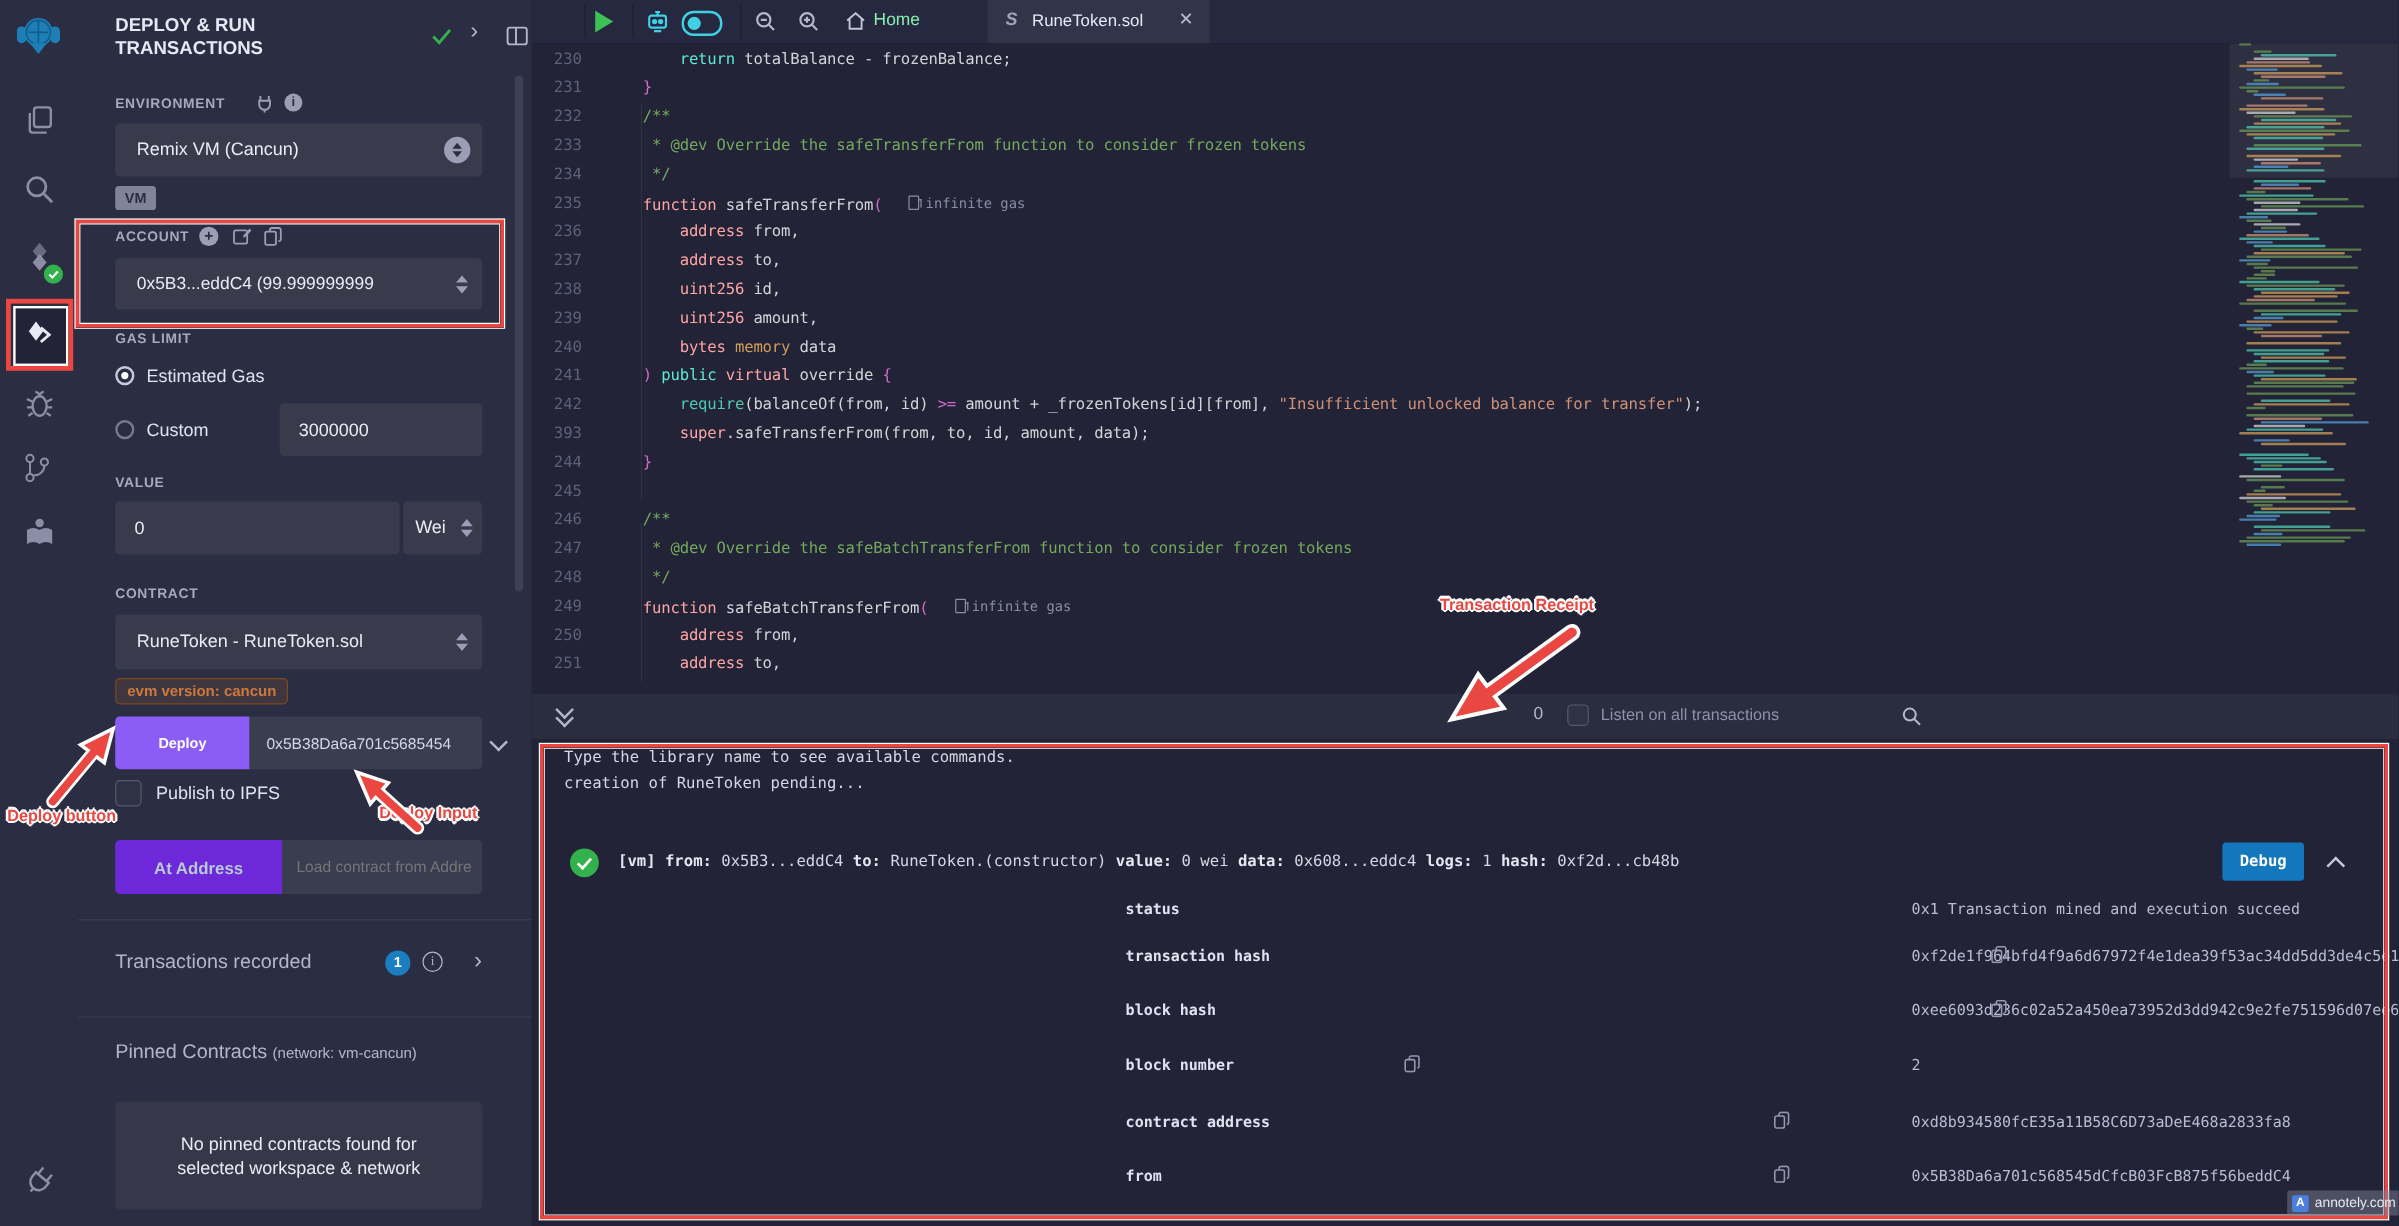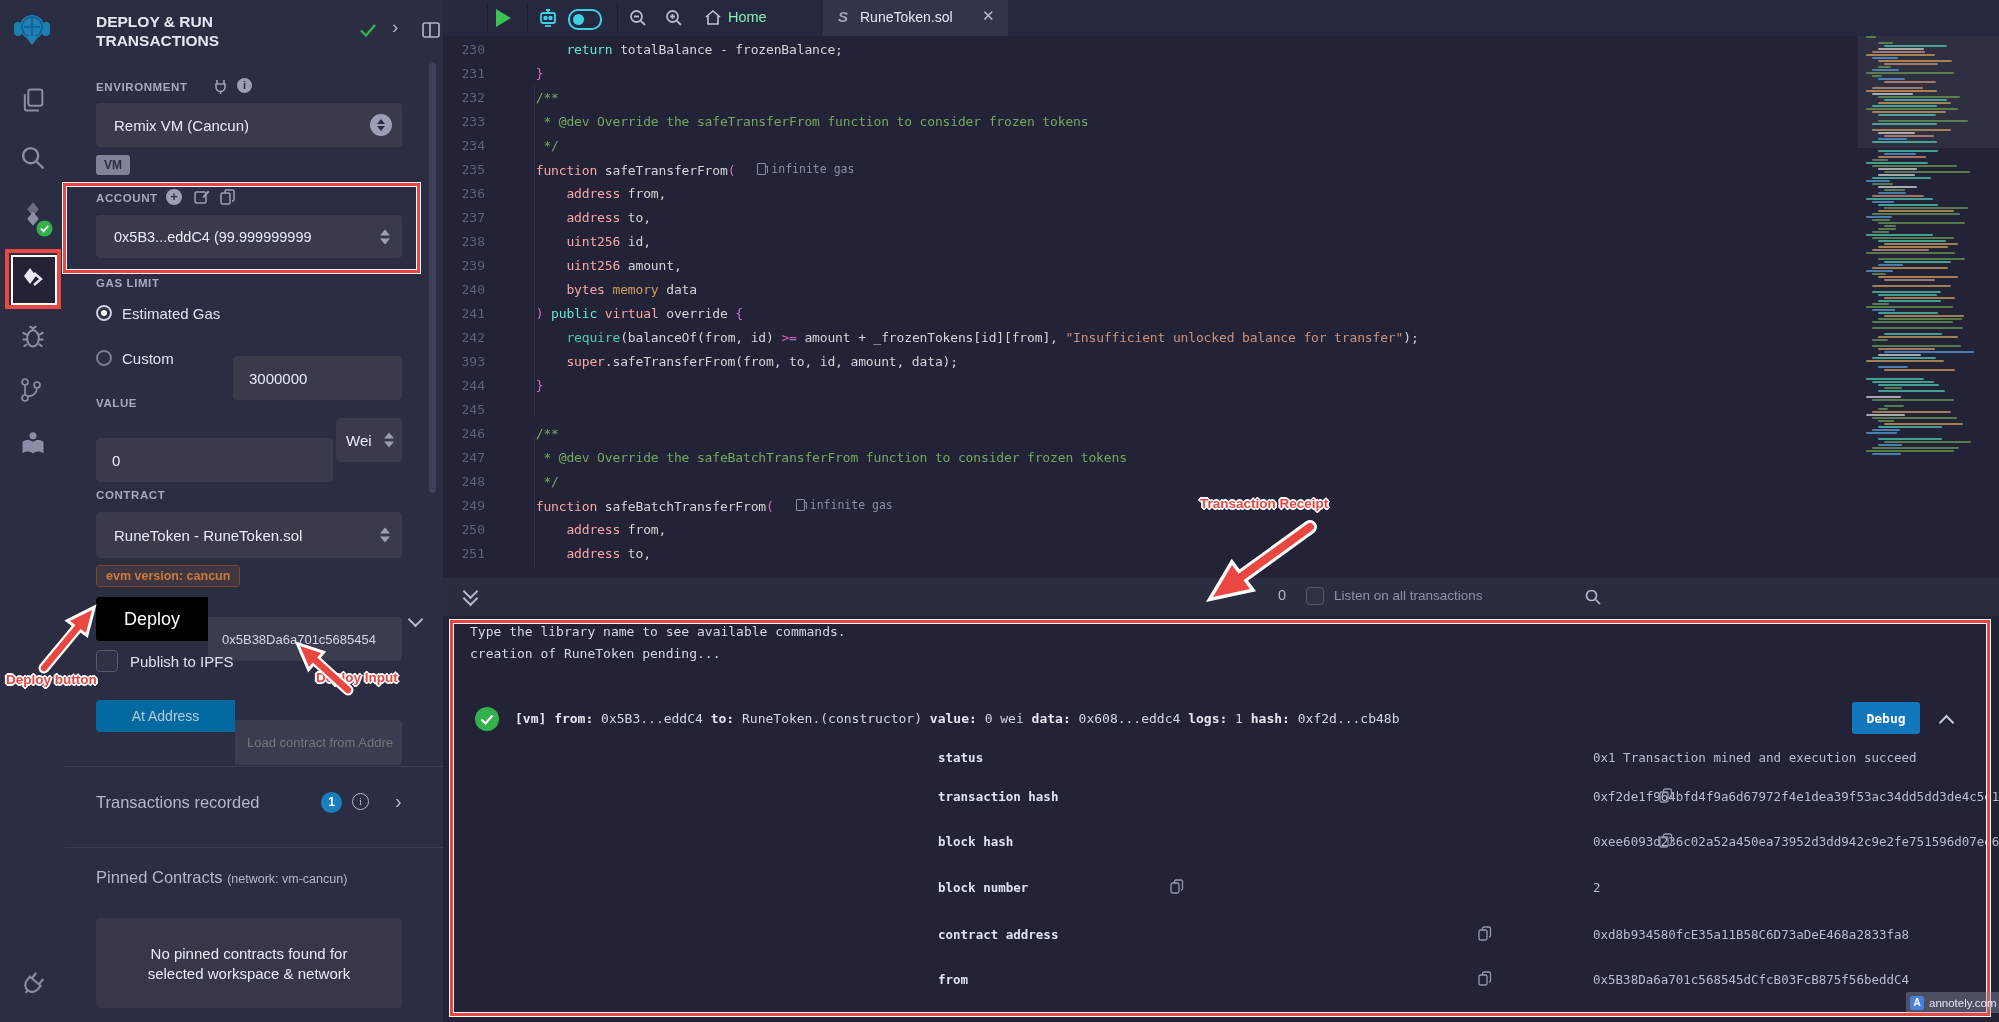--- a/index.html
+++ b/index.html
@@ -21,21 +21,21 @@
   .stepper i.dn{border-top:6px solid #9b9eb5;}
   .circstep{position:absolute;right:10px;top:50%;transform:translateY(-50%);width:22px;height:22px;border-radius:50%;
             background:#9b9eb5;display:flex;flex-direction:column;align-items:center;justify-content:center;gap:2px;}
   .circstep i{width:0;height:0;border-left:4px solid transparent;border-right:4px solid transparent;}
   .circstep i.up{border-bottom:5px solid #2b2d42;}
   .circstep i.dn{border-top:5px solid #2b2d42;}
   .radio{position:absolute;width:16px;height:16px;border-radius:50%;border:2px solid #777b92;box-sizing:border-box;}
   .radio.sel{border-color:#c8cbdc;}
   .radio.sel::after{content:"";position:absolute;left:3px;top:3px;width:6px;height:6px;border-radius:50%;background:#fff;}
   .pinput{position:absolute;background:#393b4d;border:none;border-radius:4px;color:#e9ebf7;
-          font-size:15px;padding:0 0 0 16px;box-sizing:border-box;outline:none;margin-top:20px;}
+          font-size:15px;padding:0 0 0 16px;box-sizing:border-box;outline:none;}
   .cbox{position:absolute;width:22px;height:22px;border:1px solid #565970;border-radius:4px;background:#2f3145;box-sizing:border-box;}
   .ptext{position:absolute;font-size:15px;color:#dfe2f0;}
   .divline{position:absolute;left:0;width:378px;height:1px;background:#3b3d52;}
   
   #toolbar{left:443px;top:0;width:1556px;height:36px;background:#262840;border-bottom:1px solid #1b1d2c;}
   .tbdiv{position:absolute;top:4px;width:1px;height:28px;background:#1c1e30;}
   #tab-runetoken{position:absolute;left:380px;top:0;width:185px;height:36px;background:#32344a;}
   
   #editor{left:443px;top:36px;width:1556px;height:542px;background:#222336;overflow:hidden;}
   .crow{position:absolute;left:0;height:24px;width:1410px;}
@@ -199,30 +199,30 @@
     <div class="pselect" style="left:31px;top:512px;width:306px;height:46px">
       <span class="txt">RuneToken - RuneToken.sol</span>
       <span class="stepper">
           <i class="up"></i>
           <i class="dn"></i>
         </span>
     </div>
     <div class="abs" style="left:31px;top:565px;border:1px solid #7c4a1e;background:rgba(201,117,57,.13);border-radius:4px;
          padding:3px 9px;font-size:12.5px;font-weight:bold;color:#cb7a3f">evm version: cancun</div>
 
-    <div class="abs" style="left:31px;top:597px;width:112px;height:44px;background:#000000;border-radius:4px 0 0 4px;
-         color:#fff;font-weight:normal;font-size:18px;display:flex;align-items:center;justify-content:center">Deploy</div>
+    <div class="abs" style="left:31px;top:597px;width:112px;height:44px;background:#8b5cf6;border-radius:4px 0 0 4px;
+         color:#fff;font-weight:bold;font-size:12px;display:flex;align-items:center;justify-content:center">Deploy</div>
     <input class="pinput" style="left: 143px; top: 597px; width: 194px; height: 44px; background: rgb(58, 60, 80); border-radius: 0px 4px 4px 0px; font-size: 13px; font-family: &quot;Liberation Sans&quot;, sans-serif; color: rgb(212, 215, 228); padding-left: 14px;" value="0x5B38Da6a701c5685454">
     <span class="abs" style="left:345px;top:611px"><span class="chev"></span></span>
 
     <span class="cbox" style="left:31px;top:650px"></span>
     <div class="ptext" style="left:65px;top:653px">Publish to IPFS</div>
 
-    <div class="abs" style="left:31px;top:700px;width:139px;height:32px;background:#0369a1;border-radius:4px 0 0 4px;
-         color:#b8cad8;font-weight:normal;font-size:14px;display:flex;align-items:center;justify-content:center">At Address</div>
+    <div class="abs" style="left:31px;top:700px;width:139px;height:45px;background:#6d28d9;border-radius:4px 0 0 4px;
+         color:#b8cad8;font-weight:bold;font-size:14px;display:flex;align-items:center;justify-content:center">At Address</div>
     <input class="pinput" style="left: 170px; top: 700px; width: 167px; height: 45px; background: rgb(58, 60, 80); border-radius: 0px 4px 4px 0px; font-size: 13px; font-family: &quot;Liberation Sans&quot;, sans-serif; color: rgb(139, 142, 166); padding-left: 12px;" placeholder="Load contract from Addre">
 
     <div class="divline" style="top:766px"></div>
     <div class="abs" style="left:31px;top:793px;font-size:16.5px;color:#b4b7cc">Transactions recorded</div>
     <div class="abs" style="left:256px;top:792px;width:21px;height:21px;border-radius:50%;background:#1b7ec0;color:#fff;
          font-size:12px;font-weight:bold;text-align:center;line-height:21px">1</div>
     <div class="abs" style="left:287px;top:793px;width:17px;height:17px;border-radius:50%;border:1.5px solid #b4b7cc;box-sizing:border-box;
          color:#b4b7cc;font-size:11px;text-align:center;line-height:14px;font-family:'Liberation Serif',serif">i</div>
     <div class="abs" style="left:330px;top:790px;font-size:20px;color:#b4b7cc">›</div>
 

